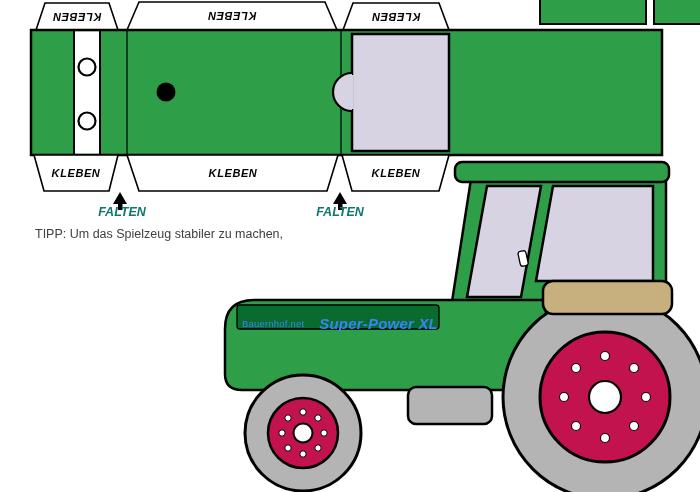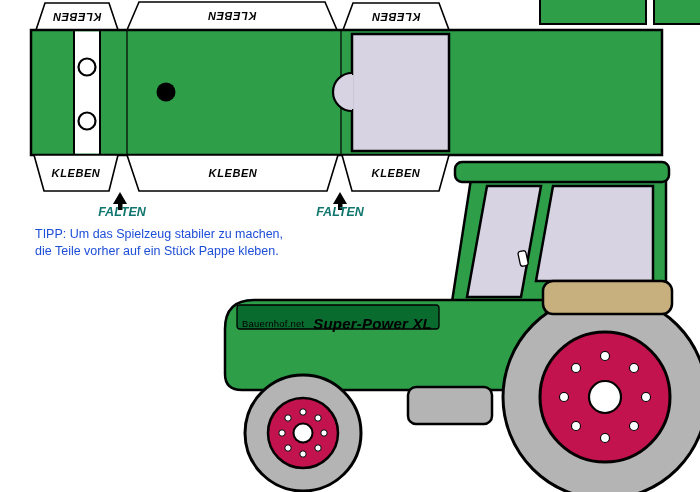--- a/index.html
+++ b/index.html
@@ -13,28 +13,28 @@
     font-style:italic;font-weight:bold;font-size:11px;letter-spacing:.6px;
     white-space:nowrap;color:#000;
   }
   .lbl.flip{transform:translate(-50%,-50%) rotate(180deg);}
   .falten{
     position:absolute;transform:translate(-50%,-50%);
     font-style:italic;font-weight:bold;font-size:12.5px;white-space:nowrap;color:#0f766e;
   }
   .tip{
     position:absolute;left:35px;top:226px;
-    font-size:12.5px;line-height:17px;color:#1d4ed8;
+    font-size:12.5px;line-height:17px;color:#404040;
   }
   .brandband{
     position:absolute;left:242px;top:305px;width:198px;height:36px;
-    display:flex;align-items:center;color:#000000;white-space:nowrap;
+    display:flex;align-items:center;color:#3b82f6;white-space:nowrap;
   }
   .brand{font-size:9.5px;letter-spacing:.2px;}
-  .model{font-size:15px;font-weight:bold;font-style:italic;margin-left:9px;letter-spacing:.2px;}
+  .model{font-size:15px;font-weight:bold;font-style:italic;margin-left:15px;letter-spacing:.2px;}
 </style>
 </head>
 <body>
 
 <div class="page">
 
   <svg width="700" height="492" viewBox="0 0 700 492">
 
     <g>
       <rect x="540" y="-4" width="106" height="28" stroke="#000" stroke-width="2" fill="#2e9e49"></rect>
@@ -130,21 +130,20 @@
 
   <span class="lbl" style="left:76px;top:173px">KLEBEN</span>
   <span class="lbl" style="left:233px;top:173px">KLEBEN</span>
   <span class="lbl" style="left:396px;top:173px">KLEBEN</span>
 
   <span class="falten" style="left:122px;top:212px">FALTEN</span>
   <span class="falten" style="left:340px;top:212px">FALTEN</span>
 
   <div class="tip">
     <span style="display:block">TIPP: Um das Spielzeug stabiler zu machen,</span>
-    <span style="display:block">die Teile vorher auf ein Stück Pappe kleben.</span>
   </div>
 
   <div class="brandband">
     <span class="brand">Bauernhof.net</span>
     <span class="model">Super-Power XL</span>
   </div>
 
 </div>
 
 </body></html>

